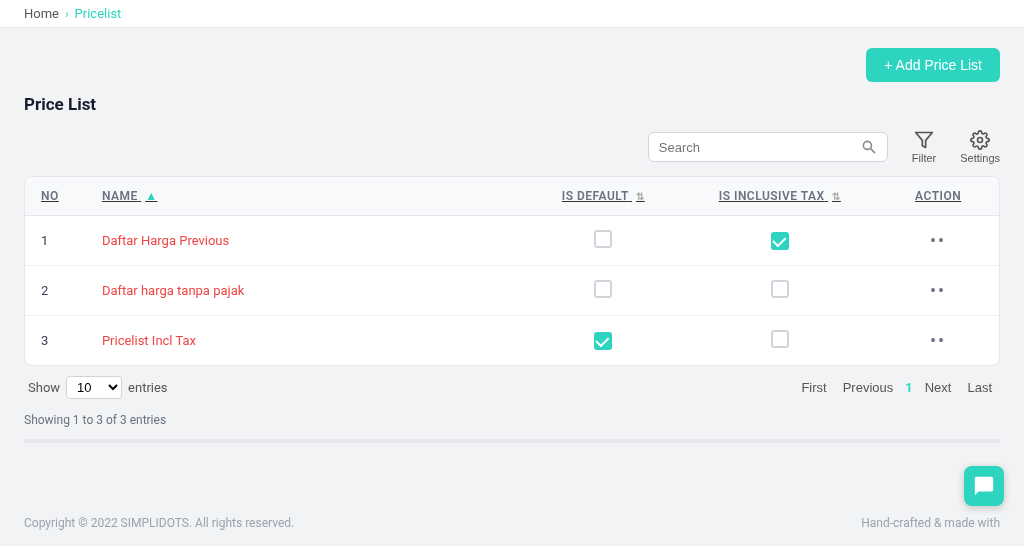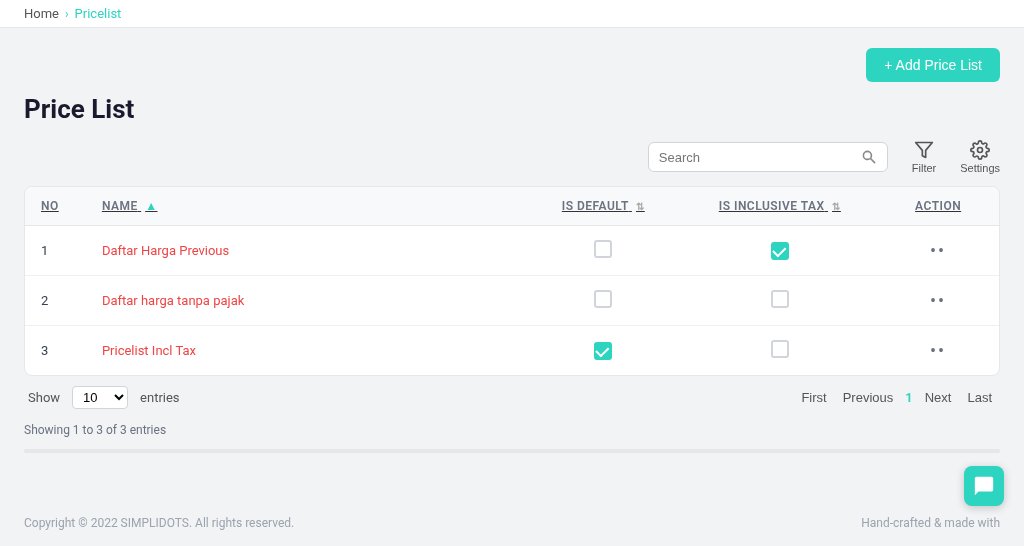--- a/index.html
+++ b/index.html
@@ -39,21 +39,21 @@
       border-radius: 6px;
       padding: 9px 18px;
       font-size: 14px;
       cursor: pointer;
       display: flex;
       align-items: center;
       gap: 6px;
       font-weight: 500;
     }
     .page-title {
-      font-size: 26px;
+      font-size: 17px;
       font-weight: 700;
       color: #1a1a2e;
       margin-bottom: 16px;
     }
     .toolbar-row {
       display: flex;
       justify-content: flex-end;
       align-items: center;
       gap: 24px;
       margin-bottom: 12px;
@@ -175,21 +175,21 @@
       display: flex;
       justify-content: space-between;
       align-items: center;
       padding: 10px 4px;
       font-size: 13px;
       color: #555;
     }
     .entries-select {
       display: flex;
       align-items: center;
-      gap: 12px;
+      gap: 6px;
     }
     .entries-select select {
       border: 1px solid #d1d5db;
       border-radius: 4px;
       padding: 2px 6px;
       font-size: 13px;
       background: #fff;
       cursor: pointer;
     }
     .pagination {

